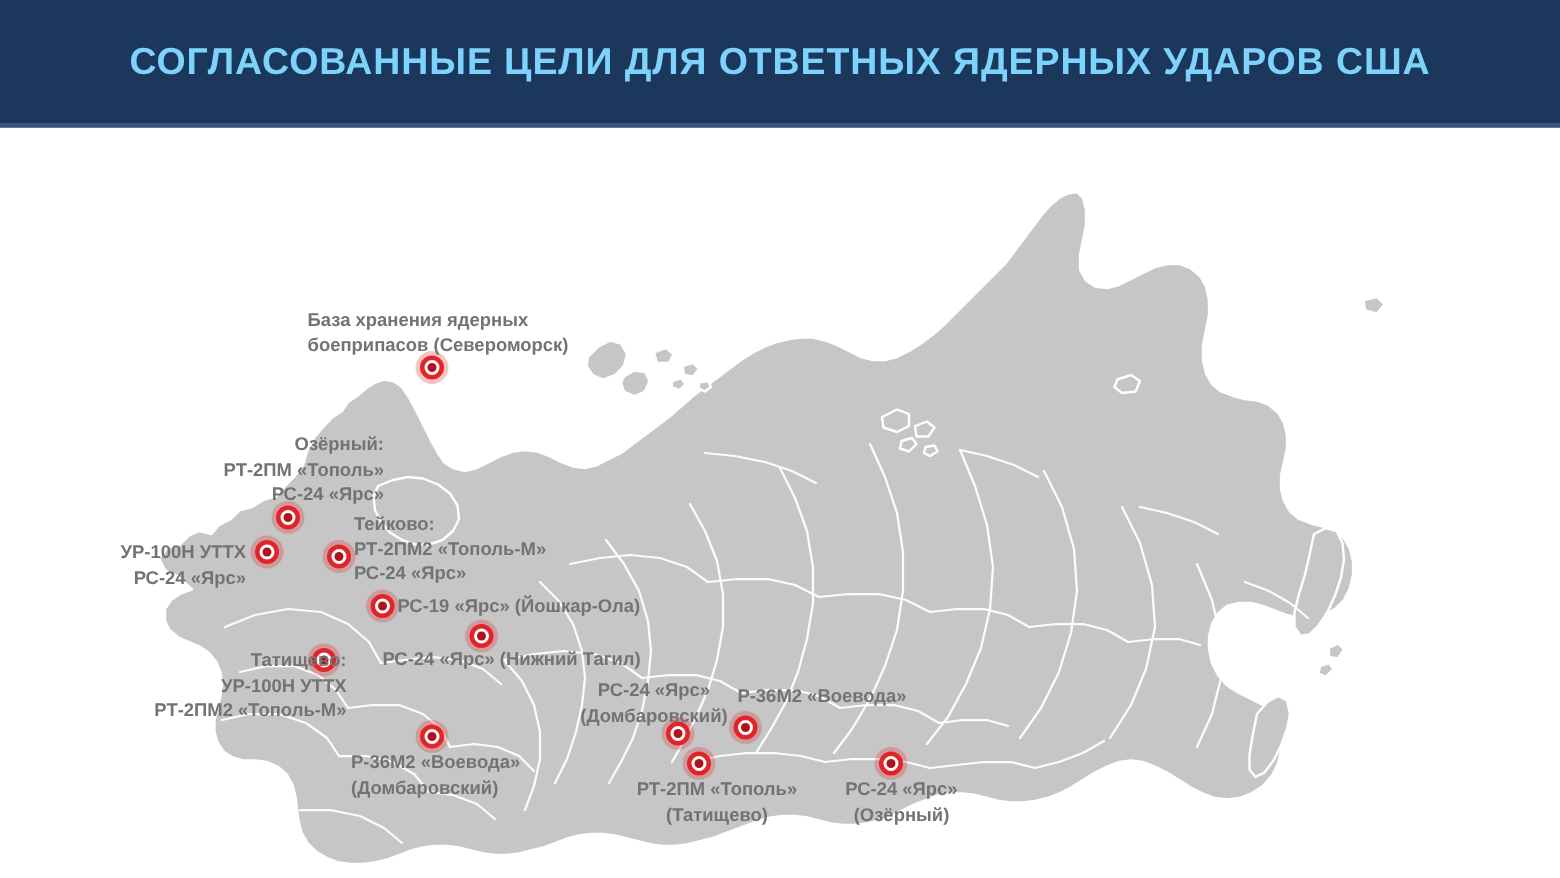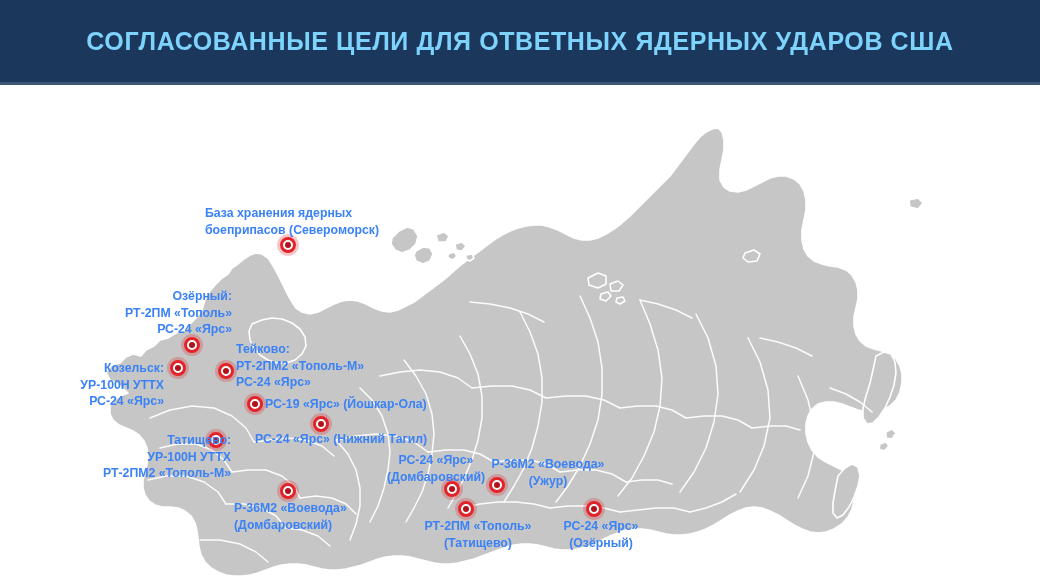--- a/index.html
+++ b/index.html
@@ -83,21 +83,21 @@
     left: 8px; top: 8px;
     width: 6px;
     height: 6px;
     border-radius: 50%;
     background: #b01219;
   }
 
   
   .label {
     position: absolute;
-    color: #3b82f6;
+    color: #737373;
     font-family: "Liberation Sans", "DejaVu Sans", sans-serif;
     font-weight: bold;
     font-size: 12.3px;
     line-height: 16.5px;
     white-space: nowrap;
   }
   .label.align-right { text-align: right; }
   .label.align-left  { text-align: left; }
   .label.align-center{ text-align: center; }
   .label .line { display: block; }
@@ -294,28 +294,27 @@
     <div class="marker" style="left:594px; top:421px;">
       <div class="ring"></div>
       <div class="dot"></div>
     </div>
 
     <div class="label align-left" style="left:205px; top:117px;">
       <span class="line">База хранения ядерных</span>
       <span class="line">боеприпасов (Североморск)</span>
     </div>
 
-    <div class="label align-right" style="left:0px; width:232px; top:200px;">
+    <div class="label align-right" style="left:0px; width:232px; top:200px;padding-left:24px;">
       <span class="line">Озёрный:</span>
       <span class="line">РТ-2ПМ «Тополь»</span>
       <span class="line">РС-24 «Ярс»</span>
     </div>
 
     <div class="label align-right" style="left:0px; width:164px; top:272px;">
-      <span class="line">Козельск:</span>
       <span class="line">УР-100Н УТТХ</span>
       <span class="line">РС-24 «Ярс»</span>
     </div>
 
     <div class="label align-left" style="left:236px; top:253px;">
       <span class="line">Тейково:</span>
       <span class="line">РТ-2ПМ2 «Тополь-М»</span>
       <span class="line">РС-24 «Ярс»</span>
     </div>
 
@@ -338,21 +337,20 @@
       <span class="line">(Домбаровский)</span>
     </div>
 
     <div class="label align-center" style="left:366px; width:140px; top:364px;">
       <span class="line">РС-24 «Ярс»</span>
       <span class="line">(Домбаровский)</span>
     </div>
 
     <div class="label align-center" style="left:468px; width:160px; top:368px;">
       <span class="line">Р-36М2 «Воевода»</span>
-      <span class="line">(Ужур)</span>
     </div>
 
     <div class="label align-center" style="left:398px; width:160px; top:430px;">
       <span class="line">РТ-2ПМ «Тополь»</span>
       <span class="line">(Татищево)</span>
     </div>
 
     <div class="label align-center" style="left:531px; width:140px; top:430px;">
       <span class="line">РС-24 «Ярс»</span>
       <span class="line">(Озёрный)</span>

